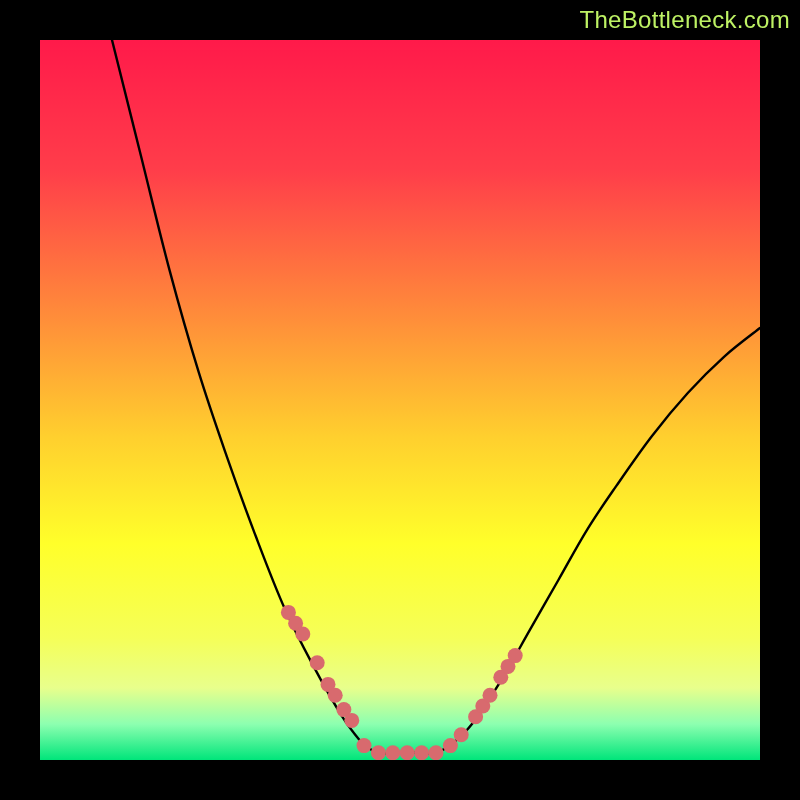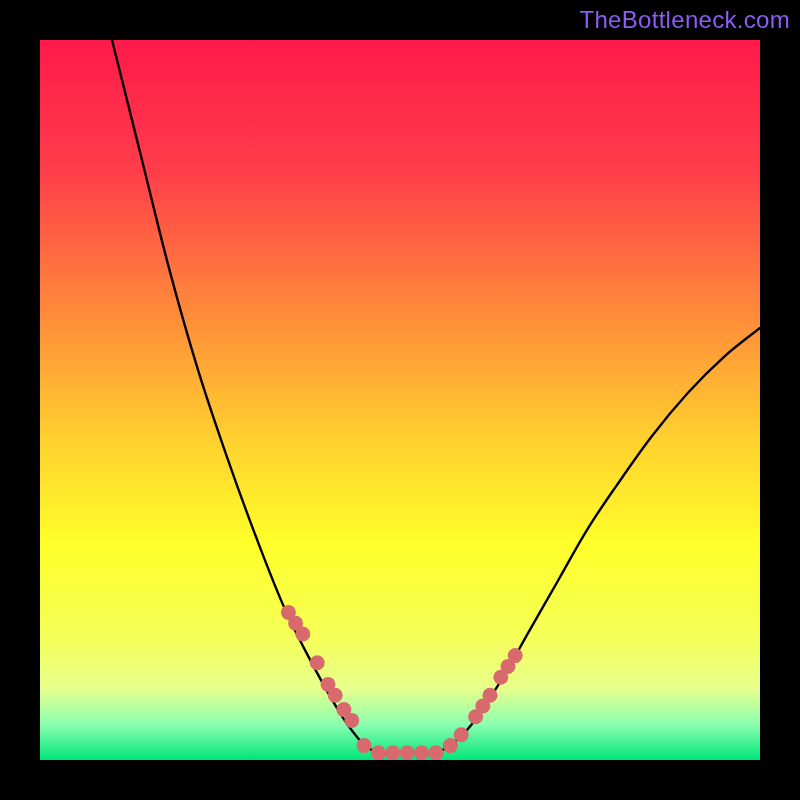--- a/index.html
+++ b/index.html
@@ -14,21 +14,21 @@
   .stage {
     position: relative;
     width: 800px;
     height: 800px;
     background: #000;
   }
   .watermark {
     position: absolute;
     top: 6px;
     right: 10px;
-    color: #8b5cf6;
+    color: #bef264;
     font-size: 24px;
     font-weight: 500;
     letter-spacing: 0.3px;
   }
   .plot {
     position: absolute;
     left: 40px;
     top: 40px;
     width: 720px;
     height: 720px;

